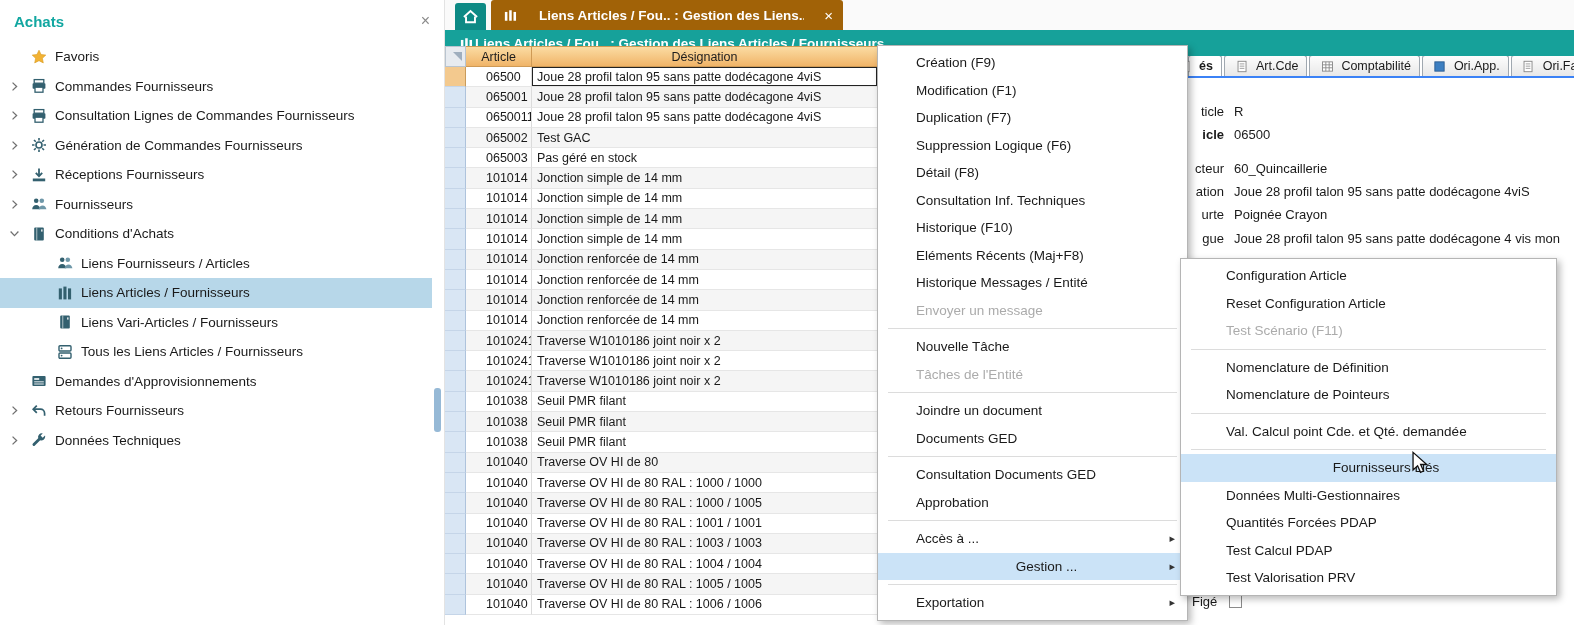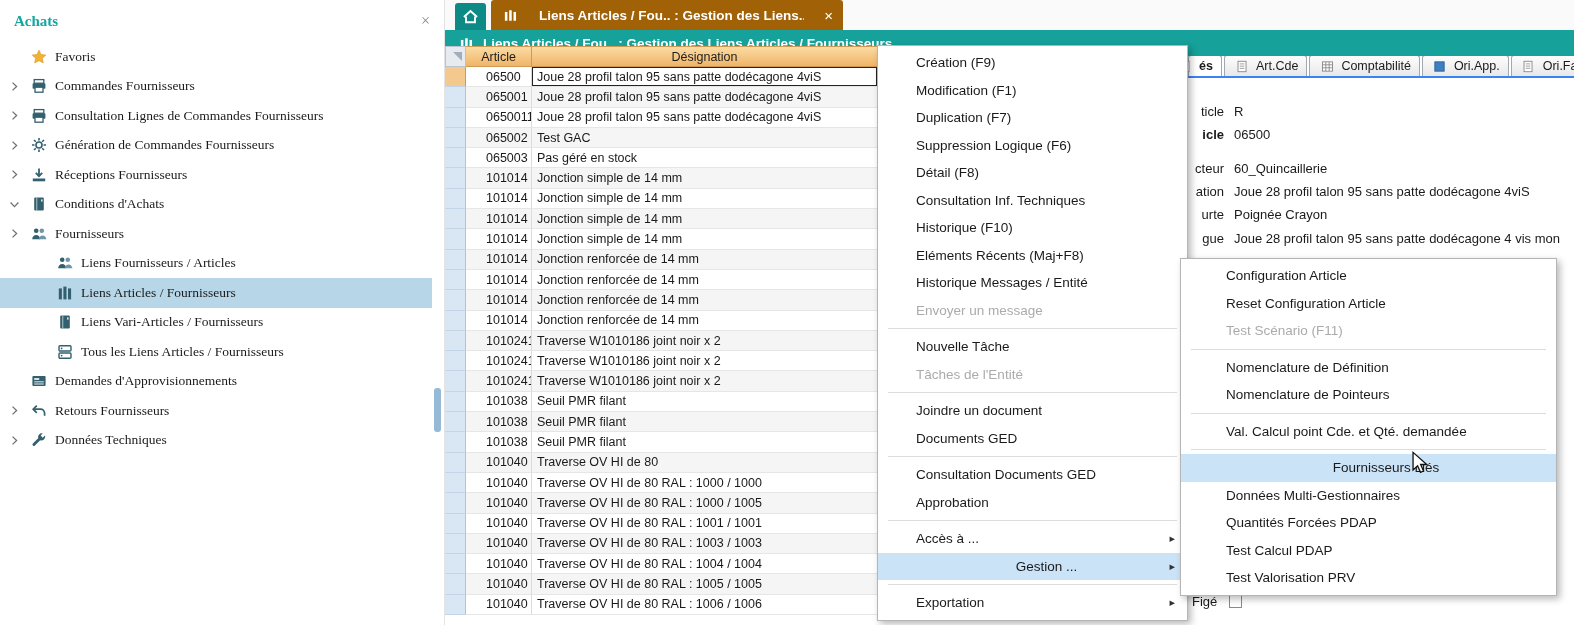--- a/index.html
+++ b/index.html
@@ -1,20 +1,20 @@
 <!DOCTYPE html>
 <html><head>
 <meta charset="utf-8">
 <style>
   * { box-sizing: border-box; margin:0; padding:0; }
   html,body { width:1574px; height:625px; overflow:hidden; background:#fff;
     font-family:"Liberation Sans","DejaVu Sans",sans-serif; color:#1a1a1a; }
 
   
-  .sidebar { position:absolute; left:0; top:0; width:445px; height:625px; background:#fff; border-right:1px solid #e3e3e3;font-family:Liberation Serif, serif; }
+  .sidebar { position:absolute; left:0; top:0; width:445px; height:625px; background:#fff; border-right:1px solid #e3e3e3; }
   .sidebar-header { height:42px; display:flex; align-items:center; padding:0 14px; }
   .sidebar-title { color:#12A7A1; font-weight:bold; font-size:15px; flex:1; }
   .sidebar-close { color:#8a8a8a; font-size:16px; cursor:default; }
   .sidebar-items { padding-right:12px; }
   .sitem { display:flex; align-items:center; height:29.5px; font-size:13.5px; padding-left:8px; gap:7px; white-space:nowrap; }
   .sitem.lvl1 { padding-left:34px; }
   .sitem.selected { background:#B7D7E9; }
   .chev { width:15px; height:15px; flex:none; display:flex; align-items:center; }
   .chev svg { width:13px; height:13px; }
   .icn { width:18px; height:16px; flex:none; display:flex; align-items:center; justify-content:center; }
@@ -24,21 +24,21 @@
 
   
   .main { position:absolute; left:445px; top:0; width:1129px; height:625px; }
   .tabbar { height:30px; background:#FAFAFA; display:flex; align-items:stretch; }
   .home-btn { width:31px; margin:3px 0 0 10px; background:#0D8A85; border-radius:3px 3px 0 0; display:flex; align-items:center; justify-content:center; }
   .home-btn svg { width:17px; height:17px; }
   .tab-active { margin-left:5px; width:352px; background:#a16207; color:#fff; display:flex; align-items:center; gap:20px; padding:0 10px; font-weight:bold; font-size:13.5px; border-radius:3px 3px 0 0; }
   .tab-active .icn svg { width:15px; height:15px; }
   .tab-label { flex:1; white-space:nowrap; overflow:hidden; }
   .tab-close { font-size:15px; font-weight:normal; }
-  .titlebar { height:26px; background:#16A19A; color:#fff; display:flex; align-items:center; gap:8px; padding-left:12px; font-weight:bold; font-size:13.5px; white-space:nowrap; overflow:hidden; }
+  .titlebar { height:26px; background:#16A19A; color:#fff; display:flex; align-items:center; padding-left:12px; font-weight:bold; font-size:13.5px; white-space:nowrap; overflow:hidden; }
   .titlebar .icn svg { width:15px; height:15px; }
 
   
   .grid { position:absolute; left:0; top:46px; width:433px; height:569px; background:#fff; font-size:12.5px; }
   .grid-header { display:flex; height:21px; }
   .gh { border:1px solid #CF9A55; border-left:none; background:linear-gradient(#FBDCA3,#F0B468); display:flex; align-items:center; justify-content:center; color:#1c1c1c; }
   .gh.corner { background:#E7EBF0; border:1px solid #B9C4CF; position:relative; }
   .gh.corner::after { content:''; position:absolute; right:3px; top:5px; border-left:9px solid transparent; border-top:9px solid #9FAEBE; }
   .w-gut { width:21px; flex:none; } .w-art { width:66px; flex:none; } .w-des { width:346px; flex:none; }
   .grow { display:flex; height:20.3px; }
@@ -152,47 +152,47 @@
             <path d="M8 1.5v7" stroke="#33606F" stroke-width="1.8"></path>
             <path d="M4.8 5.8L8 9.2l3.2-3.4" fill="none" stroke="#33606F" stroke-width="1.8"></path>
             <path d="M1.8 11.5h12.4v2.8H1.8z" fill="#33606F"></path>
           </svg>
         </span>
         <span class="slabel">Réceptions Fournisseurs</span>
       </div>
       <div class="sitem">
         <span class="chev">
           <svg viewBox="0 0 16 16">
-            <path d="M3.2 5.6l4.8 5 4.8-5" fill="none" stroke="#707070" stroke-width="1.6"></path>
-          </svg>
-        </span>
-        <span class="icn ">
-          <svg viewBox="0 0 16 16">
-            <rect x="3.2" y="1.6" width="9.6" height="12.8" rx="1" fill="#33606F"></rect>
-            <rect x="5.2" y="1.6" width="1.1" height="12.8" fill="#fff" opacity=".55"></rect>
-            <rect x="10" y="3.4" width="1.6" height="2.2" fill="#fff" opacity=".8"></rect>
-          </svg>
-        </span>
-        <span class="slabel">Conditions d'Achats</span>
-      </div>
-      <div class="sitem">
-        <span class="chev">
-          <svg viewBox="0 0 16 16">
             <path d="M5.6 3.2l5 4.8-5 4.8" fill="none" stroke="#707070" stroke-width="1.6"></path>
           </svg>
         </span>
         <span class="icn ">
           <svg viewBox="0 0 16 16">
             <circle cx="5.2" cy="4.8" r="2.3" fill="#33606F"></circle>
             <path d="M1.2 13.2c0-2.3 1.8-4.1 4-4.1s4 1.8 4 4.1z" fill="#33606F"></path>
             <circle cx="10.8" cy="4.8" r="2.3" fill="#6E97A8"></circle>
             <path d="M7.6 13.2c.4-2.1 2-3.7 4-3.7 1.9 0 3.4 1.5 3.8 3.7z" fill="#6E97A8"></path>
           </svg>
         </span>
         <span class="slabel">Fournisseurs</span>
+      </div>
+      <div class="sitem">
+        <span class="chev">
+          <svg viewBox="0 0 16 16">
+            <path d="M3.2 5.6l4.8 5 4.8-5" fill="none" stroke="#707070" stroke-width="1.6"></path>
+          </svg>
+        </span>
+        <span class="icn ">
+          <svg viewBox="0 0 16 16">
+            <rect x="3.2" y="1.6" width="9.6" height="12.8" rx="1" fill="#33606F"></rect>
+            <rect x="5.2" y="1.6" width="1.1" height="12.8" fill="#fff" opacity=".55"></rect>
+            <rect x="10" y="3.4" width="1.6" height="2.2" fill="#fff" opacity=".8"></rect>
+          </svg>
+        </span>
+        <span class="slabel">Conditions d'Achats</span>
       </div>
       <div class="sitem lvl1">
         <span class="chev"></span>
         <span class="icn ">
           <svg viewBox="0 0 16 16">
             <circle cx="5.2" cy="4.8" r="2.3" fill="#33606F"></circle>
             <path d="M1.2 13.2c0-2.3 1.8-4.1 4-4.1s4 1.8 4 4.1z" fill="#33606F"></path>
             <circle cx="10.8" cy="4.8" r="2.3" fill="#6E97A8"></circle>
             <path d="M7.6 13.2c.4-2.1 2-3.7 4-3.7 1.9 0 3.4 1.5 3.8 3.7z" fill="#6E97A8"></path>
           </svg>

